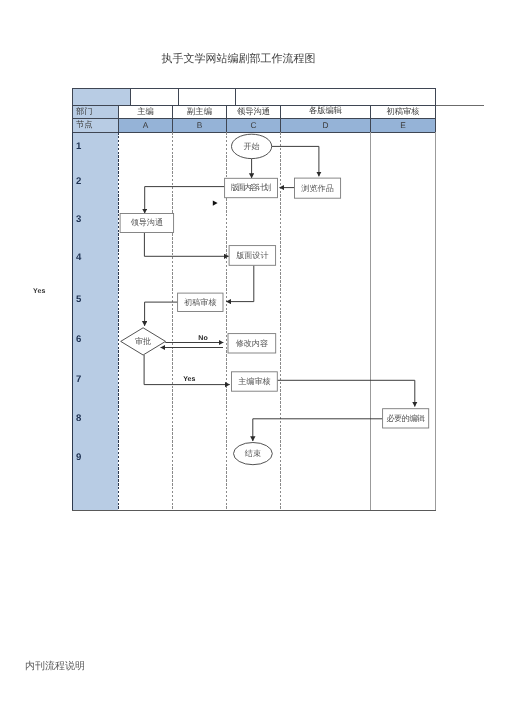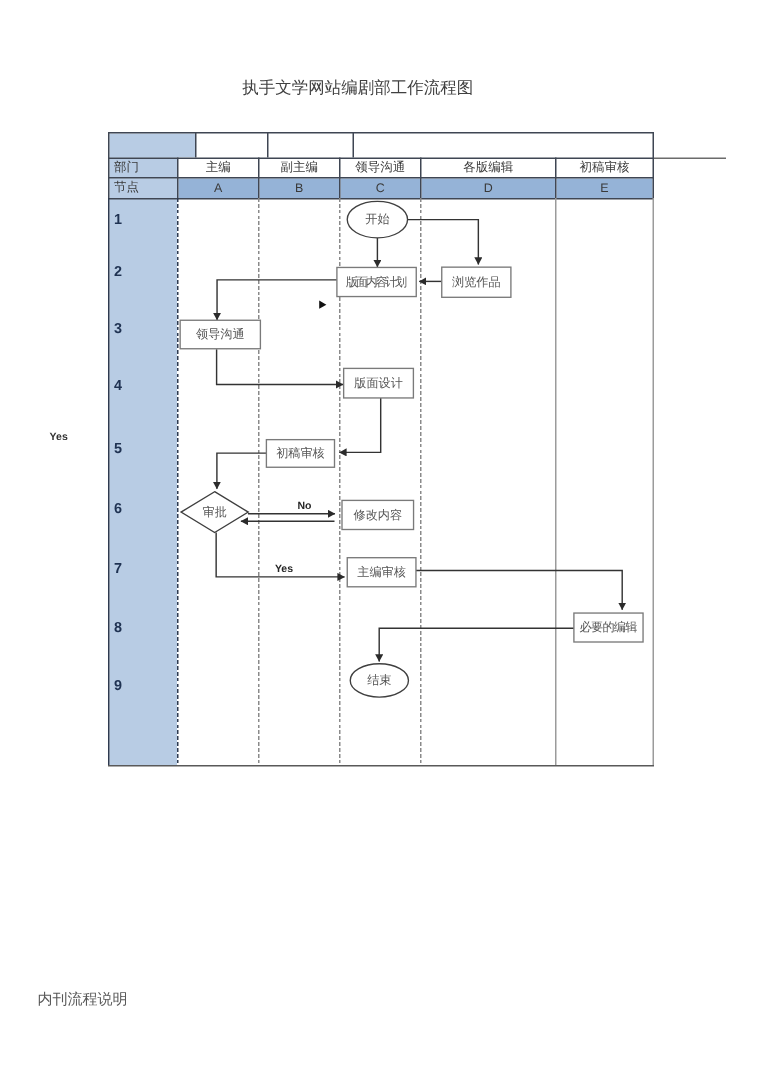--- a/index.html
+++ b/index.html
@@ -23,21 +23,21 @@
   .rownum{position:absolute;font-size:9.6px;color:#1f3252;font-weight:bold;}
 
   
   .tr-blue{left:1px;top:1px;width:57px;height:16px;background:#b8cce4;}
 
   .dep-lbl{left:1px;top:17px;width:45px;height:13.5px;background:#b8cce4;}
   .dep{top:17px;height:13.5px;background:#ffffff;}
   .d0{left:47px;width:53px;}
   .d1{left:101px;width:53px;}
   .d2{left:155px;width:53px;}
-  .d3{left:209px;width:89px;}
+  .d3{left:209px;width:89px;font-family:Liberation Mono, monospace;}
   .d4{left:299px;width:64px;}
 
   .node-lbl{left:1px;top:30.5px;width:45px;height:13.5px;background:#b8cce4;}
   .node{top:30.5px;height:13.5px;background:#95b3d7;}
   .n0{left:47px;width:53px;}
   .n1{left:101px;width:53px;}
   .n2{left:155px;width:53px;}
   .n3{left:209px;width:89px;}
   .n4{left:299px;width:64px;}
 

